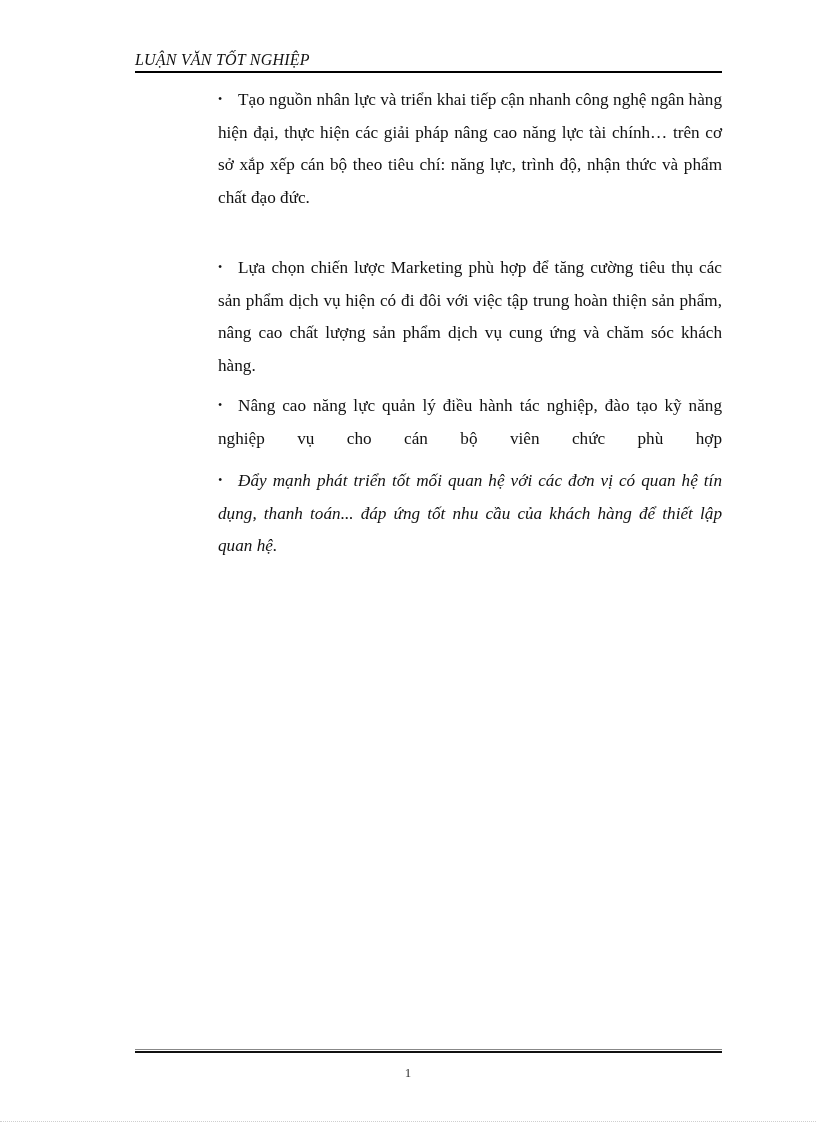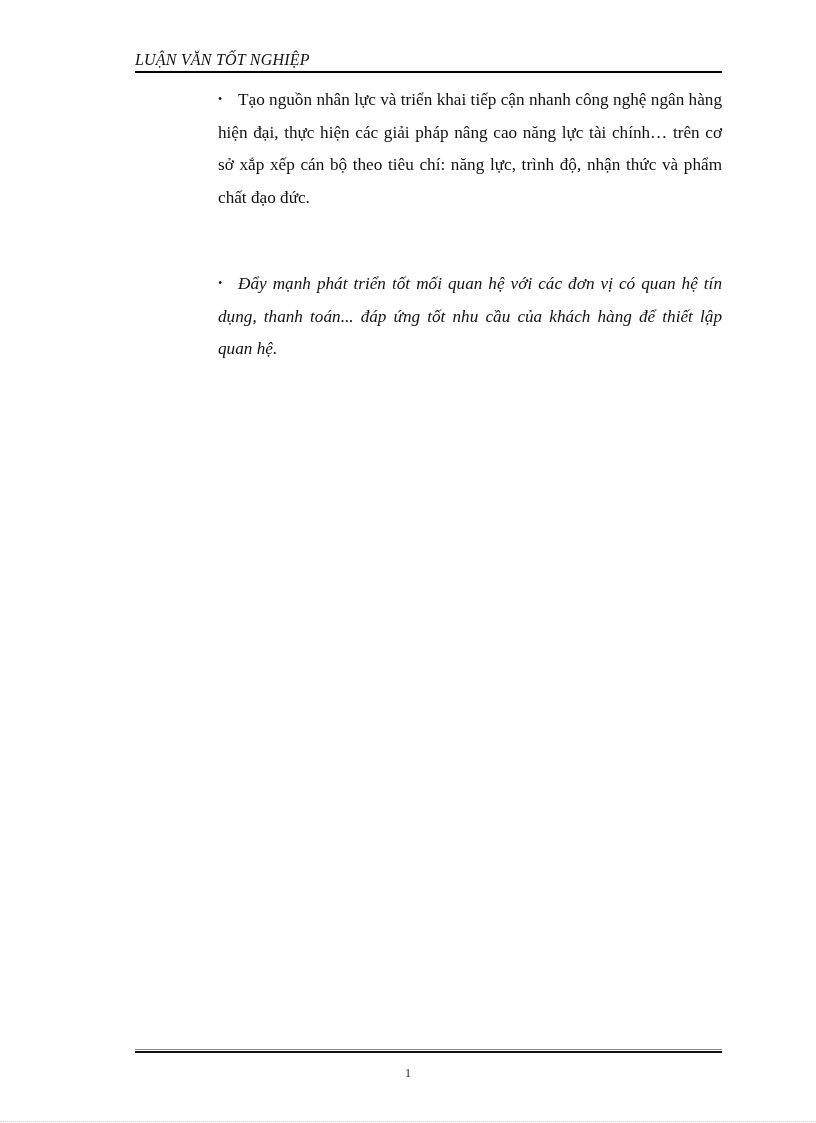--- a/index.html
+++ b/index.html
@@ -37,22 +37,28 @@
 
     <p class="para bullet-line" style="margin-bottom:16px;">
       <span class="bullet">•</span><span>Tạo nguồn nhân lực và triển khai tiếp cận nhanh công nghệ ngân hàng hiện đại, thực hiện các giải pháp nâng cao năng lực tài chính… trên cơ sở xắp xếp cán bộ theo tiêu chí: năng lực, trình độ, nhận thức và phẩm chất đạo đức.</span>
     </p>
     <div class="gap"></div>
 
     <div class="gap"></div>
 
     <div class="gap"></div>
 
+    <p class="para bullet-line">
+      <span class="bullet">•</span><span>Lựa chọn chiến lược Marketing phù hợp để tăng cường tiêu thụ các sản phẩm dịch vụ hiện có đi đôi với việc tập trung hoàn thiện sản phẩm, nâng cao chất lượng sản phẩm dịch vụ cung ứng và chăm sóc khách hàng.</span>
+    </p>
     <div class="gap"></div>
 
+    <p class="para bullet-line force-justify">
+      <span class="bullet">•</span><span>Nâng cao năng lực quản lý điều hành tác nghiệp, đào tạo kỹ năng nghiệp vụ cho cán bộ viên chức phù hợp</span>
+    </p>
 
     <p class="para bullet-line" style="margin-top:9px;font-style:italic;">
       <span class="bullet">•</span><span>Đẩy mạnh phát triển tốt mối quan hệ với các đơn vị có quan hệ tín dụng, thanh toán... đáp ứng tốt nhu cầu của khách hàng để thiết lập quan hệ.</span>
     </p>
     <div class="gap"></div>
 
   </div>
 
   <div class="footer-rule a"></div>
   <div class="footer-rule b"></div>

